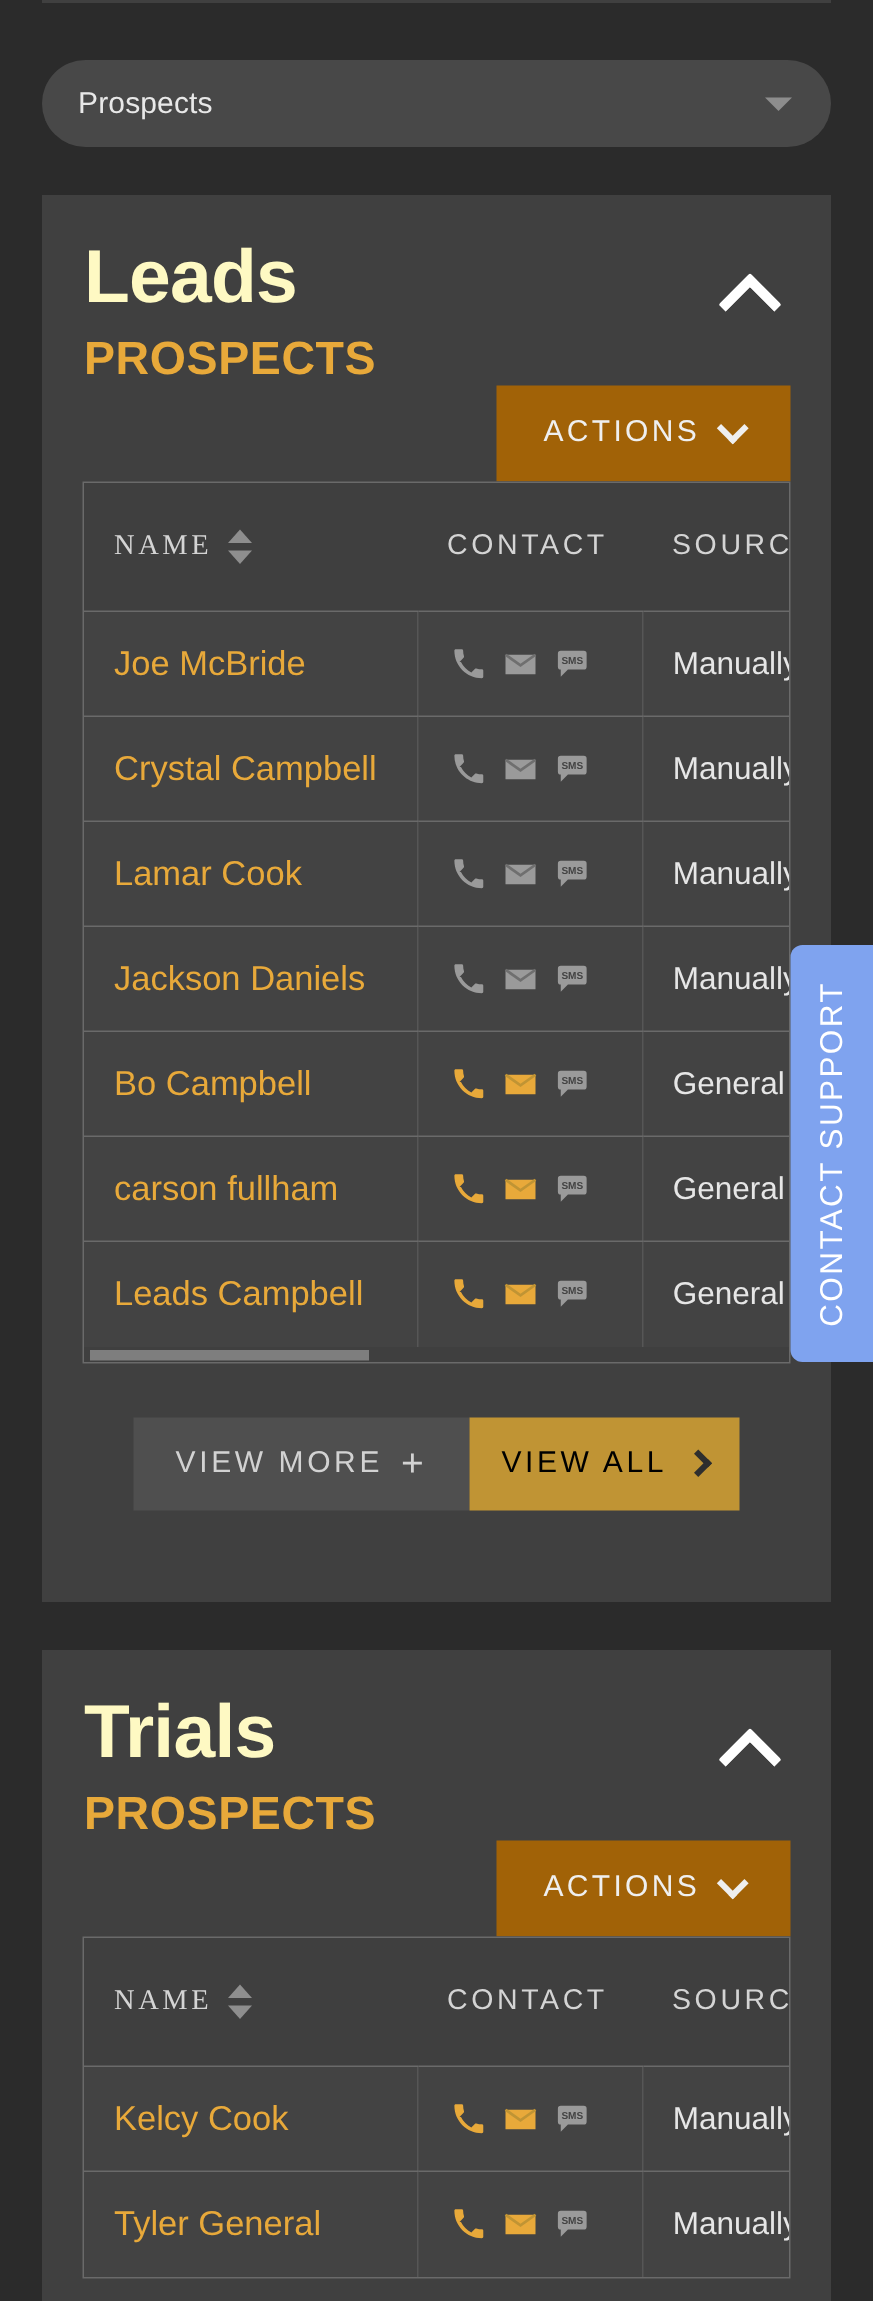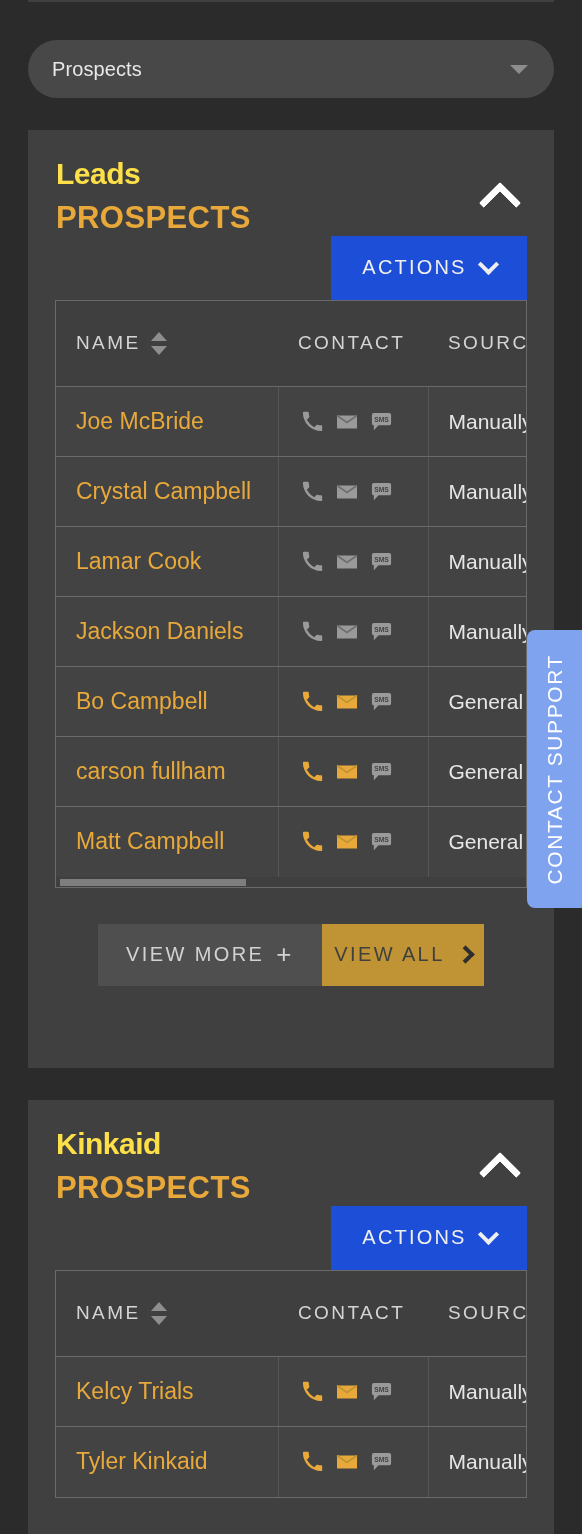--- a/index.html
+++ b/index.html
@@ -58,22 +58,22 @@
     background: #404040;
   }
   #leads-card { top: 130px; height: 938px; }
   #trials-card { top: 1100px; height: 440px; }
 
   .card-head {
     position: relative;
     padding: 28px 0 0 28px;
   }
   .card-title {
-    color: #fde047;
-    font-size: 30px;
+    color: #fef9c3;
+    font-size: 50px;
     font-weight: bold;
     line-height: 1.05;
     letter-spacing: -0.5px;
   }
   .card-sub {
     color: #e8a93a;
     font-size: 31px;
     font-weight: bold;
     letter-spacing: .4px;
     margin-top: 10px;
@@ -98,21 +98,21 @@
     position: relative;
     height: 64px;
     display: flex;
     justify-content: flex-end;
     padding-right: 0;
   }
   .actions-btn {
     position: absolute;
     right: 27px; bottom: 0;
     width: 196px; height: 64px;
-    background: #1d4ed8;
+    background: #a16207;
     display: flex;
     align-items: center;
     justify-content: center;
     gap: 14px;
   }
   .actions-label {
     color: #efefef;
     font-size: 20px;
     letter-spacing: 2.2px;
   }
@@ -142,21 +142,21 @@
     text-align: left;
     vertical-align: middle;
     color: #d4d4d4;
     font-size: 19px;
     font-weight: normal;
     letter-spacing: 2.4px;
     padding: 0 0 0 20px;
     border-bottom: 1px solid #6a6a6a;
     background: #3f3f3f;
   }
-  .th-name-inner { display: flex; gap: 10px; }
+  .th-name-inner { display: flex; gap: 10px; font-family: Liberation Serif, serif; }
   .sorter { display: inline-flex; flex-direction: column; gap: 5px; }
   .sorter i {
     display: block; width: 0; height: 0;
     border-left: 8px solid transparent;
     border-right: 8px solid transparent;
   }
   .sorter i.up { border-bottom: 9px solid #8e8e8e; }
   .sorter i.dn { border-top: 9px solid #8e8e8e; }
 
   .tbl tbody td {
@@ -210,21 +210,21 @@
   .btn {
     height: 62px;
     display: flex;
     align-items: center;
     justify-content: center;
     gap: 12px;
     font-size: 20px;
     letter-spacing: 2.4px;
   }
   .btn-more { width: 224px; background: #4f4f4f; color: #d2d2d2; }
-  .btn-all  { width: 162px; background: #c09434; color: #404040; }
+  .btn-all  { width: 180px; background: #c09434; color: #000000; }
   .plus { font-size: 26px; line-height: 0; margin-top: -2px; }
   .chev-right {
     width: 13px; height: 13px;
     border-top: 4px solid #2e2e2e;
     border-right: 4px solid #2e2e2e;
     transform: rotate(45deg);
     margin-left: 2px;
   }
 
   
@@ -406,21 +406,21 @@
                     </svg></span>
                   <span class="ic"><svg width="23" height="23" viewBox="0 0 24 24">
                       <path fill="#9a9a9a" d="M4 3h16a2 2 0 0 1 2 2v9a2 2 0 0 1-2 2H9l-5 5v-5H4a2 2 0 0 1-2-2V5a2 2 0 0 1 2-2z"></path>
                       <text x="12" y="12" font-size="7" font-weight="bold" text-anchor="middle" fill="#434343" font-family="Liberation Sans, sans-serif">SMS</text>
                     </svg></span>
                 </span>
               </td>
               <td><span class="cell-source">General</span></td>
             </tr>
             <tr>
-              <td><span class="cell-name">Matt Campbell</span></td>
+              <td><span class="cell-name">Leads Campbell</span></td>
               <td>
                 <span class="contact-icons">
                   <span class="ic"><svg width="23" height="23" viewBox="0 0 24 24" fill="#e8a93a">
                       <path d="M6.6 10.8c1.6 3.1 4.1 5.6 7.2 7.2l2.4-2.4c.3-.3.7-.4 1.1-.3 1.2.4 2.5.6 3.8.6.6 0 1 .4 1 1V21c0 .6-.4 1-1 1C10.6 22 2 13.4 2 2.9c0-.6.4-1 1-1h4.1c.6 0 1 .4 1 1 0 1.3.2 2.6.6 3.8.1.4 0 .8-.3 1.1l-2.8 3z"></path>
                     </svg></span>
                   <span class="ic"><svg width="24" height="24" viewBox="0 0 24 24" fill="#e8a93a">
                       <path d="M2 5.5h20v13H2z"></path>
                       <path d="M2 5.5l10 7 10-7" stroke="#c09434" stroke-width="1.8" fill="none"></path>
                     </svg></span>
                   <span class="ic"><svg width="23" height="23" viewBox="0 0 24 24">
@@ -445,21 +445,21 @@
       </div>
       <div class="btn btn-all">
         <span>VIEW ALL</span>
         <span class="chev-right"></span>
       </div>
     </div>
   </div>
 
   <div class="card" id="trials-card">
     <div class="card-head">
-      <div class="card-title">Kinkaid</div>
+      <div class="card-title">Trials</div>
       <div class="card-sub">PROSPECTS</div>
       <div class="collapse-btn">
         <span class="chev-up"></span>
       </div>
     </div>
 
     <div class="actions-row">
       <div class="actions-btn">
         <span class="actions-label">ACTIONS</span>
         <span class="chev-down-sm"></span>
@@ -483,40 +483,40 @@
                     <i class="dn"></i>
                   </span>
               </span>
             </th>
             <th>CONTACT</th>
             <th>SOURCE</th>
           </tr>
         </thead>
         <tbody id="trials-tbody">
             <tr>
-              <td><span class="cell-name">Kelcy Trials</span></td>
+              <td><span class="cell-name">Kelcy Cook</span></td>
               <td>
                 <span class="contact-icons">
                   <span class="ic"><svg width="23" height="23" viewBox="0 0 24 24" fill="#e8a93a">
                       <path d="M6.6 10.8c1.6 3.1 4.1 5.6 7.2 7.2l2.4-2.4c.3-.3.7-.4 1.1-.3 1.2.4 2.5.6 3.8.6.6 0 1 .4 1 1V21c0 .6-.4 1-1 1C10.6 22 2 13.4 2 2.9c0-.6.4-1 1-1h4.1c.6 0 1 .4 1 1 0 1.3.2 2.6.6 3.8.1.4 0 .8-.3 1.1l-2.8 3z"></path>
                     </svg></span>
                   <span class="ic"><svg width="24" height="24" viewBox="0 0 24 24" fill="#e8a93a">
                       <path d="M2 5.5h20v13H2z"></path>
                       <path d="M2 5.5l10 7 10-7" stroke="#c09434" stroke-width="1.8" fill="none"></path>
                     </svg></span>
                   <span class="ic"><svg width="23" height="23" viewBox="0 0 24 24">
                       <path fill="#9a9a9a" d="M4 3h16a2 2 0 0 1 2 2v9a2 2 0 0 1-2 2H9l-5 5v-5H4a2 2 0 0 1-2-2V5a2 2 0 0 1 2-2z"></path>
                       <text x="12" y="12" font-size="7" font-weight="bold" text-anchor="middle" fill="#434343" font-family="Liberation Sans, sans-serif">SMS</text>
                     </svg></span>
                 </span>
               </td>
               <td><span class="cell-source">Manually Added</span></td>
             </tr>
             <tr>
-              <td><span class="cell-name">Tyler Kinkaid</span></td>
+              <td><span class="cell-name">Tyler General</span></td>
               <td>
                 <span class="contact-icons">
                   <span class="ic"><svg width="23" height="23" viewBox="0 0 24 24" fill="#e8a93a">
                       <path d="M6.6 10.8c1.6 3.1 4.1 5.6 7.2 7.2l2.4-2.4c.3-.3.7-.4 1.1-.3 1.2.4 2.5.6 3.8.6.6 0 1 .4 1 1V21c0 .6-.4 1-1 1C10.6 22 2 13.4 2 2.9c0-.6.4-1 1-1h4.1c.6 0 1 .4 1 1 0 1.3.2 2.6.6 3.8.1.4 0 .8-.3 1.1l-2.8 3z"></path>
                     </svg></span>
                   <span class="ic"><svg width="24" height="24" viewBox="0 0 24 24" fill="#e8a93a">
                       <path d="M2 5.5h20v13H2z"></path>
                       <path d="M2 5.5l10 7 10-7" stroke="#c09434" stroke-width="1.8" fill="none"></path>
                     </svg></span>
                   <span class="ic"><svg width="23" height="23" viewBox="0 0 24 24">

